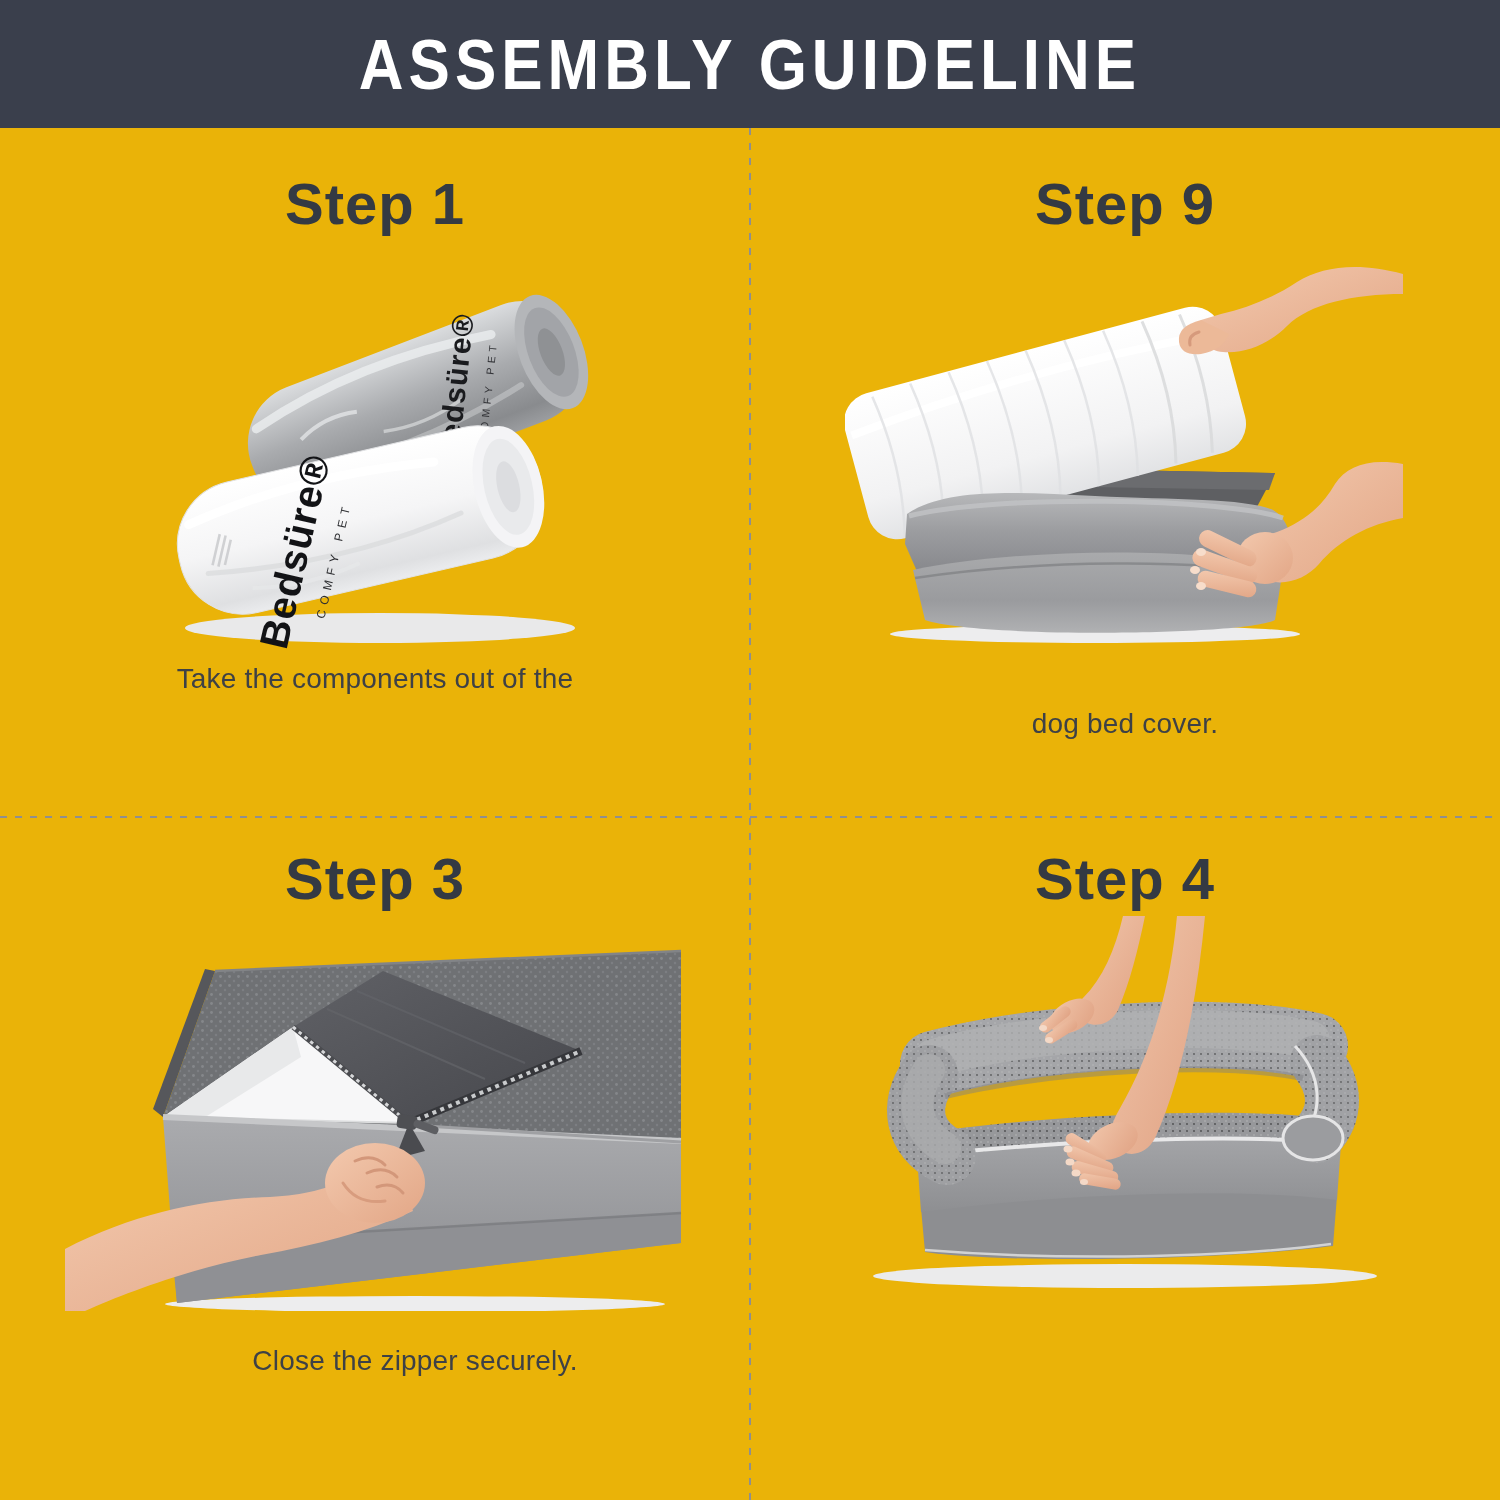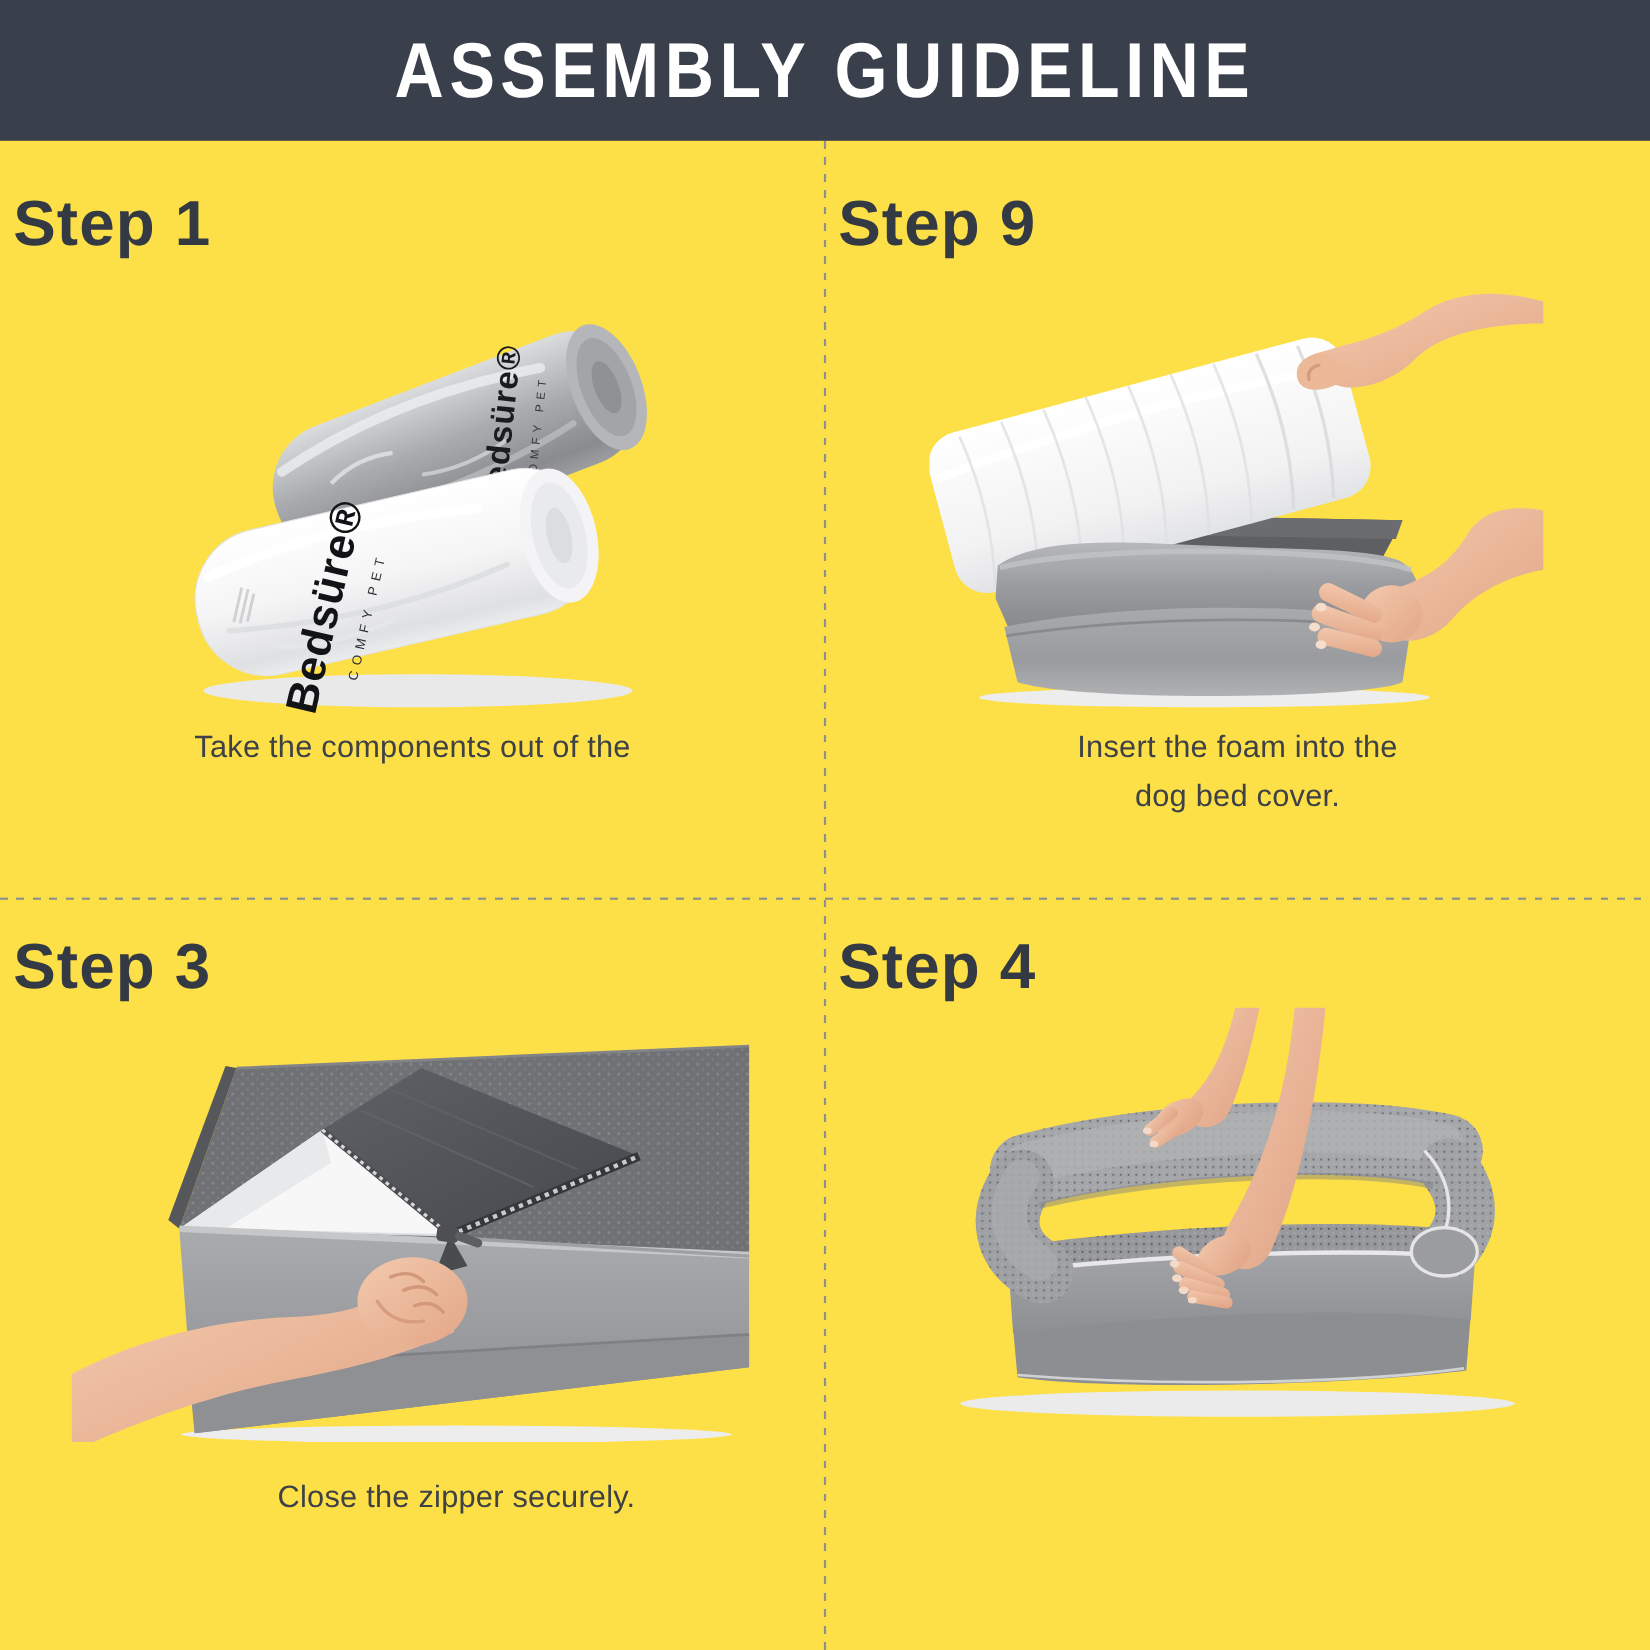--- a/index.html
+++ b/index.html
@@ -1,34 +1,34 @@
 <!DOCTYPE html>
 <html style="--header-bg: #3a3f4c; --header-text: #ffffff; --heading-text: #343a43; --caption-text: #3e4146; --divider: #8f8f8f; --bed-gray: #9a9b9e; --foam-white: #f5f5f6; --skin-tone: #eec0a4;"><head>
 <meta charset="utf-8">
 <style>
   html,body{margin:0;padding:0;background:#ffffff;}
-  .canvas{position:relative;width:1500px;height:1500px;overflow:hidden;background:#fde047;
+  .canvas{position:relative;width:1500px;height:1500px;overflow:hidden;background:#eab308;
           font-family:"Liberation Sans",sans-serif;}
   
   .header{position:absolute;left:0;top:0;width:1500px;height:128px;
           background:var(--header-bg,#3a3f4c);display:flex;align-items:center;justify-content:center;}
   .header h1{margin:0;color:var(--header-text,#ffffff);font-size:62px;font-weight:700;
              letter-spacing:5px;transform:scaleY(1.14);white-space:nowrap;}
   
   .vdiv{position:absolute;left:749px;top:128px;bottom:0;width:2px;
         background:repeating-linear-gradient(to bottom,var(--divider,#8f8f8f) 0 7px,transparent 7px 15px);}
   .hdiv{position:absolute;left:0;right:0;top:816px;height:2px;
         background:repeating-linear-gradient(to right,var(--divider,#8f8f8f) 0 7px,transparent 7px 15px);}
   
   .quad{position:absolute;width:750px;}
   #q1{left:0;top:128px;height:688px;}
   #q2{left:750px;top:128px;height:688px;}
   #q3{left:0;top:816px;height:684px;}
   #q4{left:750px;top:816px;height:684px;}
-  .step-title{position:absolute;left:12px;width:100%;margin:0;
+  .step-title{position:absolute;left:0;width:100%;text-align:center;margin:0;
               font-size:58px;font-weight:700;color:var(--heading-text,#343a43);letter-spacing:1px;}
   .top .step-title{top:42px;}
   .bottom .step-title{top:29px;}
   .figure{position:absolute;}
   #q1 .figure{left:158px;top:128px;width:440px;height:400px;}
   #q2 .figure{left:95px;top:120px;width:560px;height:400px;}
   #q3 .figure{left:65px;top:95px;width:620px;height:400px;}
   #q4 .figure{left:75px;top:100px;width:600px;height:382px;}
   .figure svg{display:block;width:100%;height:100%;}
   .caption{position:absolute;left:0;width:100%;text-align:center;margin:0;
@@ -169,21 +169,21 @@
           <rect x="352" y="292" width="62" height="17" rx="8.5" transform="rotate(26 383 300)" fill="url(#s2s)"></rect>
           <rect x="346" y="310" width="68" height="17" rx="8.5" transform="rotate(20 380 318)" fill="url(#s2s)"></rect>
           <rect x="352" y="328" width="60" height="16" rx="8" transform="rotate(14 382 336)" fill="url(#s2s)"></rect>
           <ellipse cx="356" cy="304" rx="5" ry="4" fill="#f7ddcb"></ellipse>
           <ellipse cx="350" cy="322" rx="5" ry="4" fill="#f7ddcb"></ellipse>
           <ellipse cx="356" cy="338" rx="5" ry="4" fill="#f7ddcb"></ellipse>
         </g>
       </svg>
     </div>
     <p class="caption">
-      <span>Insert the foam into the</span><br>
+      <br>
       <span>dog bed cover.</span>
     </p>
   </section>
 
   <section class="quad bottom" id="q3">
     <h2 class="step-title">Step 3</h2>
     <div class="figure">
       <svg viewBox="0 0 620 400">
         <defs>
           <pattern id="s3d" width="9" height="9" patternUnits="userSpaceOnUse">

